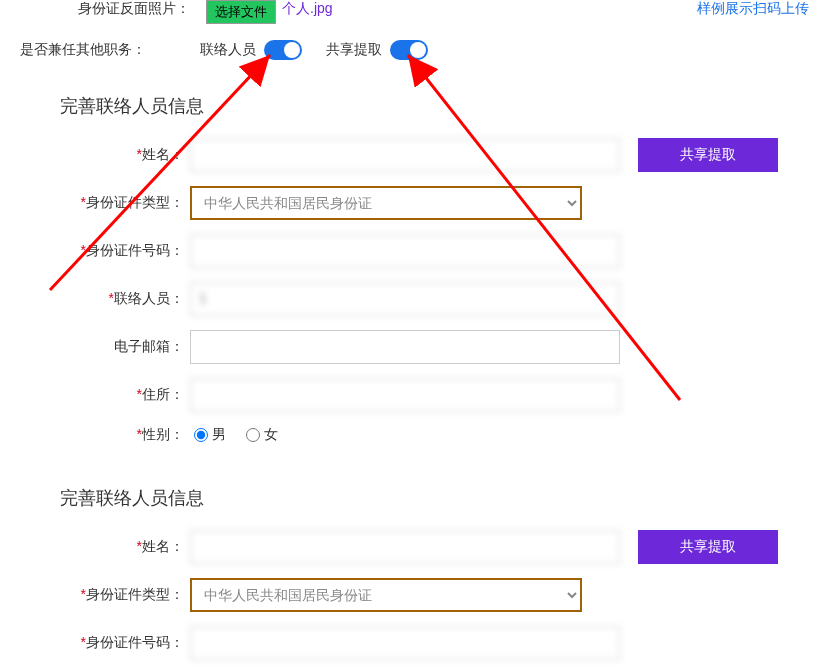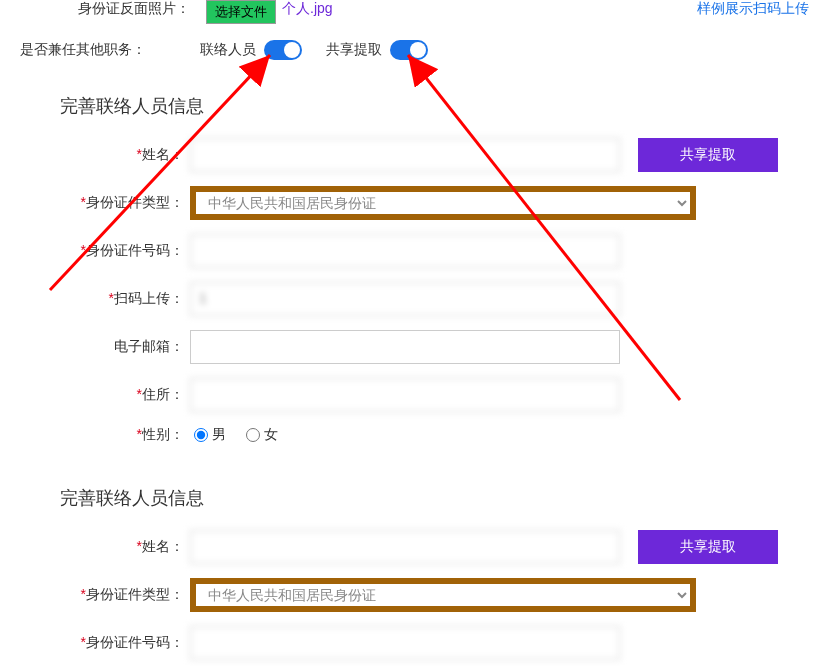--- a/index.html
+++ b/index.html
@@ -16,21 +16,21 @@
     .switch-group { display: flex; margin-left: 10px; gap: 24px; align-items: center; text-align: right; }
     .switch-item { display: flex; align-items: center; gap: 8px; }
     .toggle { position: relative; width: 38px; height: 20px; background: #1a73e8; border-radius: 10px; cursor: pointer; }
     .toggle::after { content: ''; position: absolute; width: 16px; height: 16px; background: #fff; border-radius: 50%; top: 2px; right: 2px; }
     .section-title { font-size: 18px; font-weight: normal; color: #333; padding: 18px 0 10px 0; margin-left: 40px; }
     .form-area { padding: 10px 0; }
     .form-row { display: flex; align-items: center; margin-bottom: 14px; }
     .form-label { width: 170px; text-align: right; color: #333; padding-right: 6px; }
     .req { color: #d9001b; }
     .form-input { width: 430px; height: 34px; border: 1px solid #ccc; padding: 0 8px; font-size: 14px; color: #333; background: #fff; }
-    .form-select { width: 506px; height: 34px; border: 6px solid #a16207; padding: 0 8px; font-size: 14px; color: #888; background: #fff; }
+    .form-select { width: 392px; height: 34px; border: 2px solid #a16207; padding: 0 8px; font-size: 14px; color: #888; background: #fff; }
     .blur-val { color: #888; filter: blur(3px); user-select: none; }
     .share-btn { width: 140px; height: 34px; background: #6d28d9; color: #fff; border: none; font-size: 14px; margin-left: 18px; cursor: pointer; }
     .radio-group { display: flex; gap: 20px; align-items: center; margin-left: 4px; }
     .radio-item { display: flex; align-items: center; gap: 4px; }
     .radio-item input { width: 14px; height: 14px; }
     .arrow-overlay { position: absolute; top: 0; left: 0; pointer-events: none; }
   </style>
 </head>
 <body>
 
@@ -71,21 +71,21 @@
       <div class="form-label"><span class="req">*</span><span>身份证件类型：</span></div>
       <select class="form-select">
         <option>中华人民共和国居民身份证</option>
       </select>
     </div>
     <div class="form-row">
       <div class="form-label"><span class="req">*</span><span>身份证件号码：</span></div>
       <input class="form-input blur-val" value="　　　　　　　　　" style="">
     </div>
     <div class="form-row">
-      <div class="form-label"><span class="req">*</span><span>扫码上传：</span></div>
+      <div class="form-label"><span class="req">*</span><span>联络人员：</span></div>
       <input class="form-input blur-val" value="1　　　　　　" style="">
     </div>
     <div class="form-row">
       <div class="form-label"><span>电子邮箱：</span></div>
       <input class="form-input" value="" style="">
     </div>
     <div class="form-row">
       <div class="form-label"><span class="req">*</span><span>住所：</span></div>
       <input class="form-input blur-val" value="　　　　　　　　　　　　　　　" style="">
     </div>

